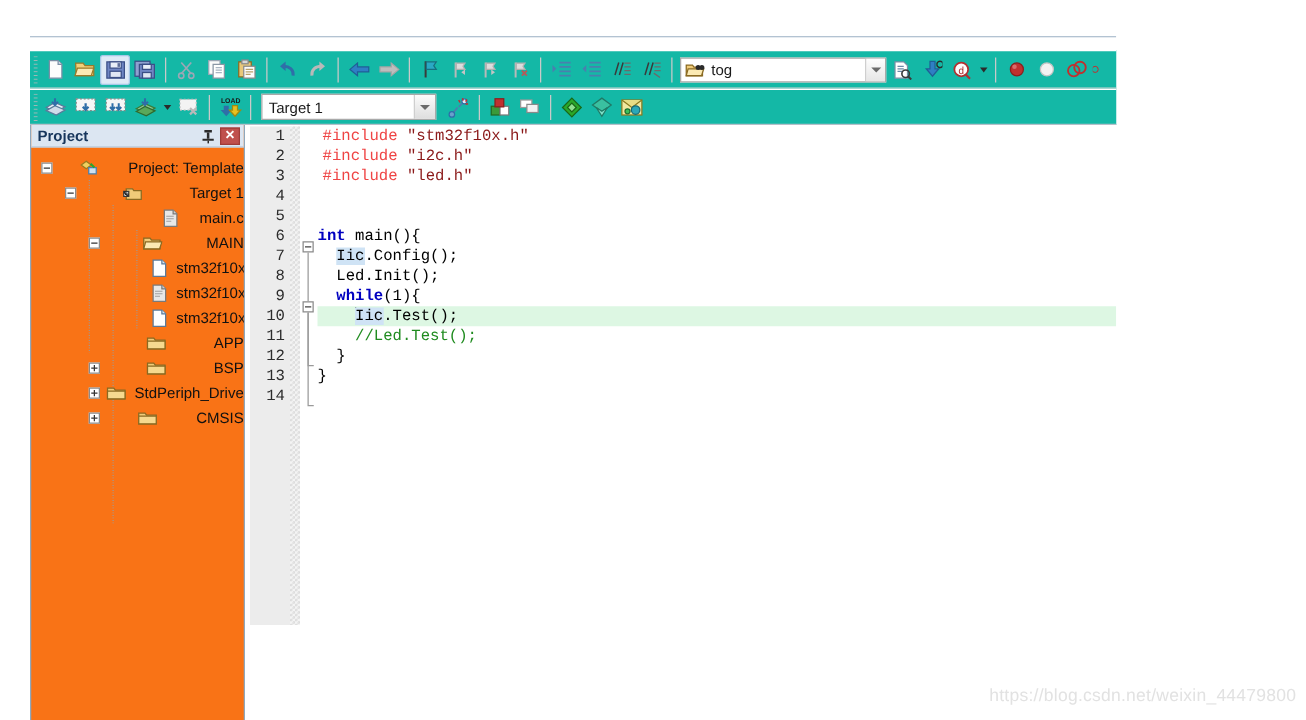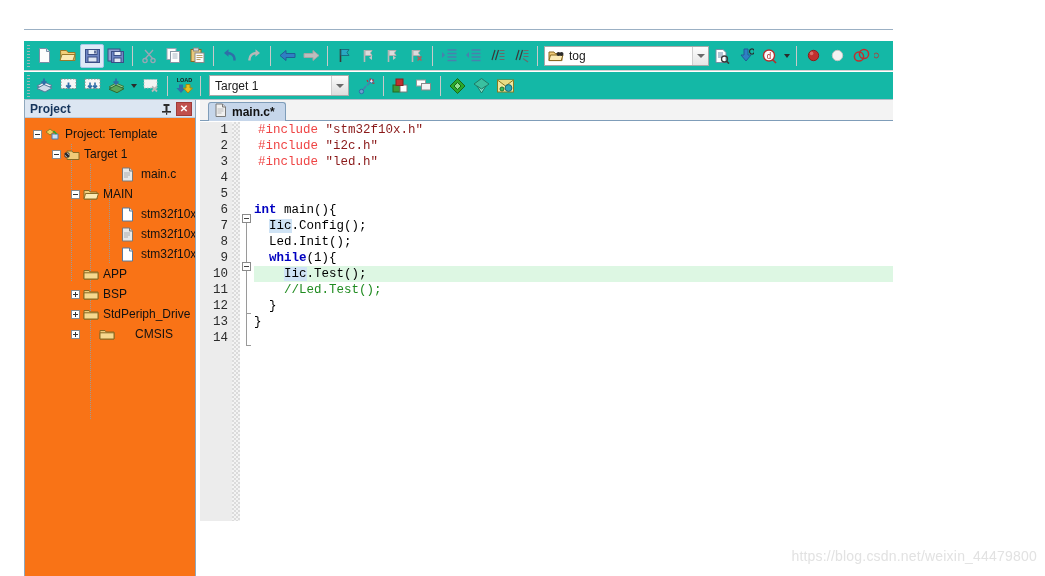--- a/index.html
+++ b/index.html
@@ -146,20 +146,21 @@
     color: #ffffff; font-size: 10px; font-weight: bold; line-height: 12px;
     font-family: "Liberation Sans", sans-serif;
   }
   .tree {
     position: relative; padding: 6px 0 0 0; height: 401px; overflow: hidden;
     font-size: 12px; color: #111111;
   }
   .tnode {
     position: relative; height: 20px; display: flex; align-items: center;
     white-space: nowrap;
+    justify-content: space-between;
   }
   .tnode .tlabel {
     font-size: 12px; color: #111; font-family: "Liberation Sans", sans-serif;
     line-height: 20px;
   }
   .exp {
     width: 9px; height: 9px; border: 1px solid #8a8a8a; background: #ffffff;
     position: relative; flex: 0 0 9px; margin-right: 3px;
   }
   .exp::before {
@@ -736,32 +737,20 @@
               <path d="M1 2.5h5l1.2 1.5H15v7H1z" fill="#f0cb79" stroke="#8a6a22"></path>
               <path d="M1 4.8h14v6.2H1z" fill="#f6d98f" stroke="#8a6a22"></path>
             </svg>
       </span>
       <span class="tlabel">CMSIS</span>
     </div>
   </div>
 </div>
 
 <div class="editor-area">
-  <div class="tabbar">
-    <div class="tab">
-      <span>
-        <svg width="12" height="14" viewBox="0 0 12 14">
-              <path d="M1 1h6.5l3 3v9.5H1z" fill="#f0f0f0" stroke="#7a7a7a"></path>
-              <path d="M7.5 1v3h3" fill="#d8d8d8" stroke="#7a7a7a"></path>
-              <path d="M2.5 6h6M2.5 8h6M2.5 10h4" stroke="#a8a8a8" stroke-width=".7"></path>
-            </svg>
-      </span>
-      <span class="tab-label">main.c*</span>
-    </div>
-  </div>
 
   <div class="code-wrap">
     <div class="gutter"></div>
     <div class="hatch"></div>
     <div class="foldcol"></div>
 
     <div class="hl-row" style="top:144px;"></div>
 
     <div class="foldbox" style="left:42px; top:92px;"></div>
     <div class="foldline" style="left:46px; top:101px; height:122px;"></div>

